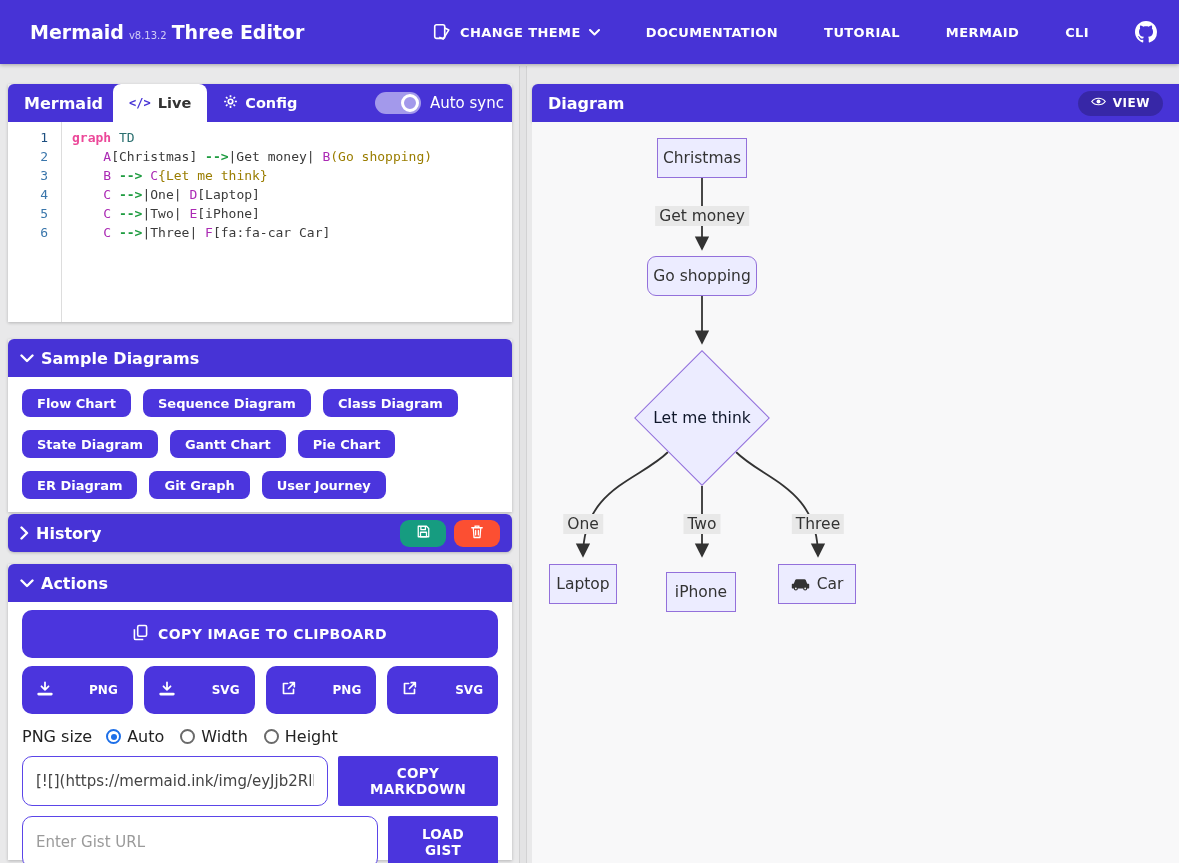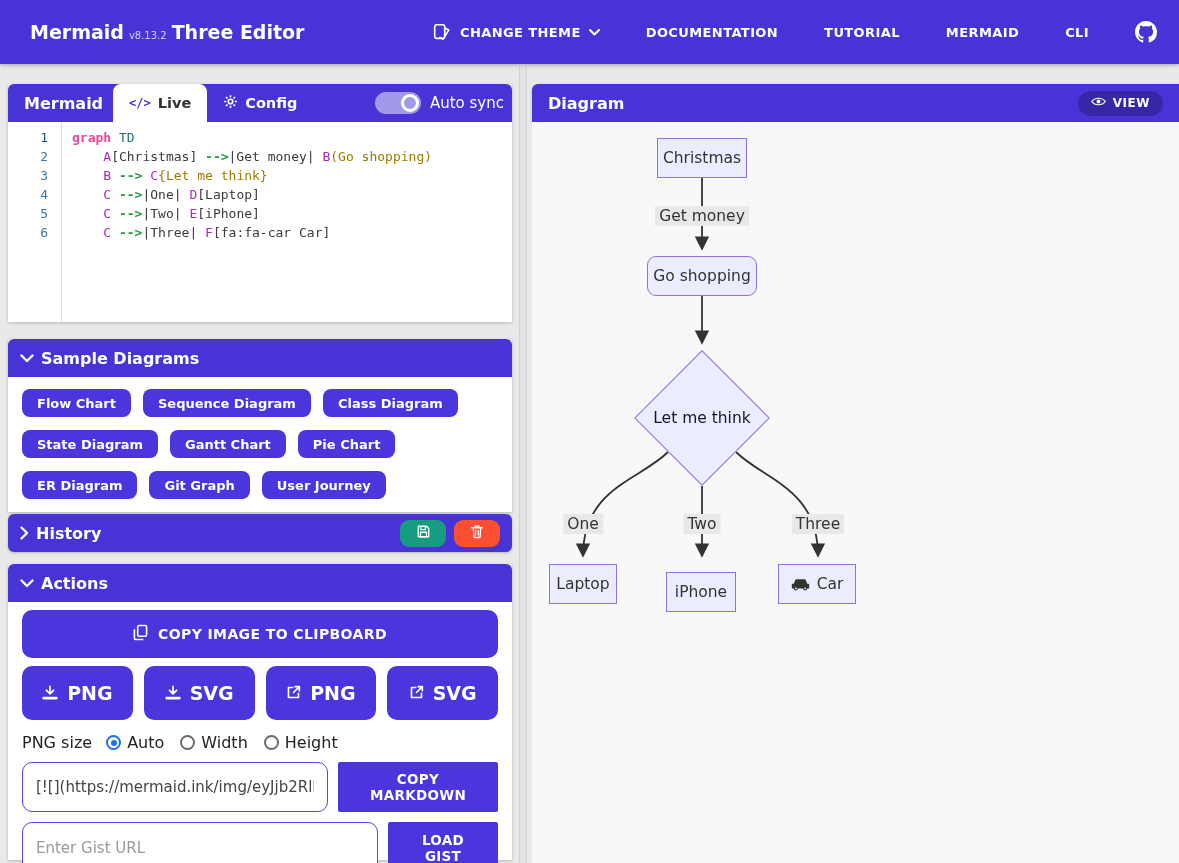--- a/index.html
+++ b/index.html
@@ -67,22 +67,22 @@
     justify-content:center; cursor:pointer;}
   .mini-btn.save { background:#169c80;}
   .mini-btn.del { background:#fc4f32;}
 
   .actions-section { margin-top:12px;}
   .actions-body { background:#fff; padding:8px 14px 0 14px; height:258px;}
   .big-btn { width:100%; height:48px; background:#4b35dd; color:#fff; border:none; border-radius:10px;
     font-family:inherit; font-size:14px; font-weight:700; letter-spacing:.4px; cursor:pointer;
     display:flex; align-items:center; justify-content:center; gap:10px;}
   .export-row { display:flex; gap:11px; margin-top:8px;}
-  .export-row .pill-btn { flex:1; height:54px; border-radius:10px; display:flex; align-items:center;
-    justify-content:center; gap:9px; font-size:19px;}
+  .export-row .pill-btn { flex:1; height:48px; border-radius:10px; display:flex; align-items:center;
+    justify-content:space-between; gap:9px; font-size:12px;}
   .png-size-row { display:flex; align-items:center; gap:14px; margin-top:13px; font-size:16px; color:#222;}
   .radio-opt { display:flex; align-items:center; gap:6px; cursor:pointer;}
   .radio { width:15px; height:15px; border-radius:50%; border:2px solid #6a6a6a; position:relative; flex:none;}
   .radio.sel { border-color:#1d6fe8;}
   .radio.sel::after { content:""; position:absolute; left:2.5px; top:2.5px; width:6px; height:6px;
     border-radius:50%; background:#1d6fe8;}
   .io-row { display:flex; gap:10px; margin-top:10px; align-items:stretch;}
   .txt-input { border:1.5px solid #5b45e8; border-radius:10px; padding:0 13px; font-family:inherit;
     font-size:15px; color:#444; outline:none; min-width:0;}
   .io-row .act-btn { background:#4b35dd; color:#fff; border:none; border-radius:2px; font-family:inherit;

